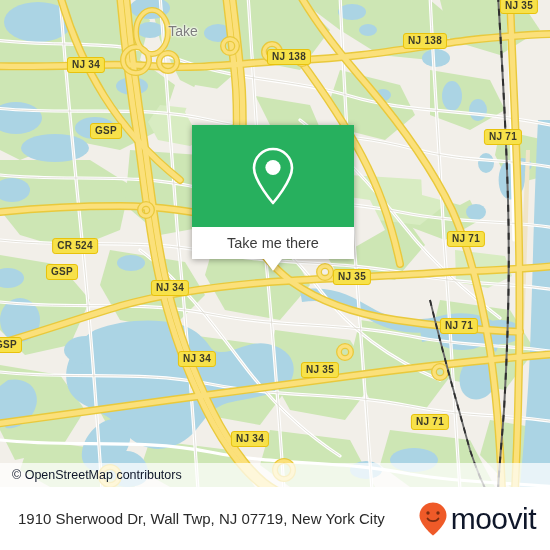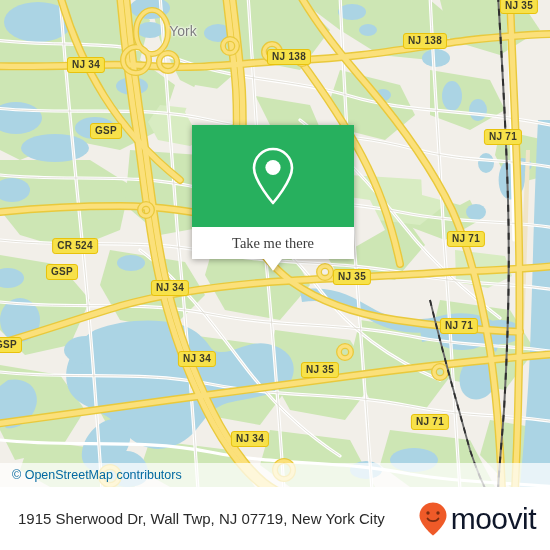--- a/index.html
+++ b/index.html
@@ -43,40 +43,40 @@
     text-shadow:0 0 3px #fff,0 0 3px #fff,0 0 2px #fff;
   }
 
   
   #attrib{
     position:absolute;left:0;bottom:0;width:550px;height:24px;
     background:rgba(255,255,255,0.72);
     display:flex;align-items:center;
   }
   #attrib span{
-    font-size:12.5px;color:#0369a1;padding-left:12px;
+    font-size:12.5px;color:#0f172a;padding-left:12px;
     font-family:"Liberation Sans", sans-serif;
   }
 
   
   #popup{
     position:absolute;left:192px;top:125px;width:162px;
     filter:drop-shadow(0 1px 3px rgba(0,0,0,0.35));
   }
   #popup-head{
     height:102px;background:#27b05e;
     display:flex;align-items:center;justify-content:center;
   }
   #popup-body{
     height:32px;background:#fff;
     display:flex;align-items:center;justify-content:center;
   }
   #popup-body span{
     font-size:14.5px;color:#3c3c3c;
-    font-family:Liberation Serif, serif;
+    font-family:Liberation Sans, sans-serif;
   }
   #popup-tail{
     position:absolute;left:50%;top:134px;
     width:0;height:0;margin-left:-9px;
     border-left:9px solid transparent;
     border-right:9px solid transparent;
     border-top:12px solid #ffffff;
   }
 
   
@@ -334,21 +334,21 @@
           <path d="M498,-5 C502,60 506,130 508,200 C510,270 508,340 504,410 C501,450 499,470 498,490" stroke="#2e2e2e" stroke-width="2" fill="none" stroke-dasharray="7 7"></path>
         </g>
         <g>
           <path d="M430,300 C442,350 456,400 470,450 C478,474 482,482 486,490" stroke="#6a6a6a" stroke-width="1.8" fill="none"></path>
           <path d="M430,300 C442,350 456,400 470,450 C478,474 482,482 486,490" stroke="#2e2e2e" stroke-width="1.8" fill="none" stroke-dasharray="6 6"></path>
         </g>
       </g>
     </svg>
 
     <div id="city-labels">
-        <div class="placelabel" style="left: 183px; top: 31px;">York</div>
+        <div class="placelabel" style="left: 183px; top: 31px;">Take</div>
       </div>
 
     <div id="shields">
         <div class="shield" style="left: 86px; top: 65px;">NJ 34</div>
         <div class="shield" style="left: 289px; top: 57px;">NJ 138</div>
         <div class="shield" style="left: 425px; top: 41px;">NJ 138</div>
         <div class="shield" style="left: 519px; top: 6px;">NJ 35</div>
         <div class="shield" style="left: 106px; top: 131px;">GSP</div>
         <div class="shield" style="left: 503px; top: 137px;">NJ 71</div>
         <div class="shield" style="left: 75px; top: 206px; margin-top: 40px;">CR 524</div>
@@ -378,21 +378,21 @@
     </div>
 
     <div id="attrib">
       <span>© OpenStreetMap contributors</span>
     </div>
   </div>
 
   <div id="footer">
 
     <div id="footer-inner">
-      <div id="addr">1915 Sherwood Dr, Wall Twp, NJ 07719, New York City</div>
+      <div id="addr">1910 Sherwood Dr, Wall Twp, NJ 07719, New York City</div>
       <div id="brand">
         <svg width="30" height="36" viewBox="0 0 30 36">
           <path d="M15 1.5 C7.5 1.5 1.5 7.3 1.5 14.4 C1.5 23.5 15 34.5 15 34.5
                    C15 34.5 28.5 23.5 28.5 14.4 C28.5 7.3 22.5 1.5 15 1.5 Z" fill="#ef5a28"></path>
           <circle cx="10" cy="12" r="1.7" fill="#7a2c10"></circle>
           <circle cx="20" cy="12" r="1.7" fill="#7a2c10"></circle>
           <path d="M9.5 17.5 C11.5 21 18.5 21 20.5 17.5" fill="none" stroke="#7a2c10" stroke-width="1.7" stroke-linecap="round"></path>
         </svg>
         <span id="brand-word">moovit</span>
       </div>

